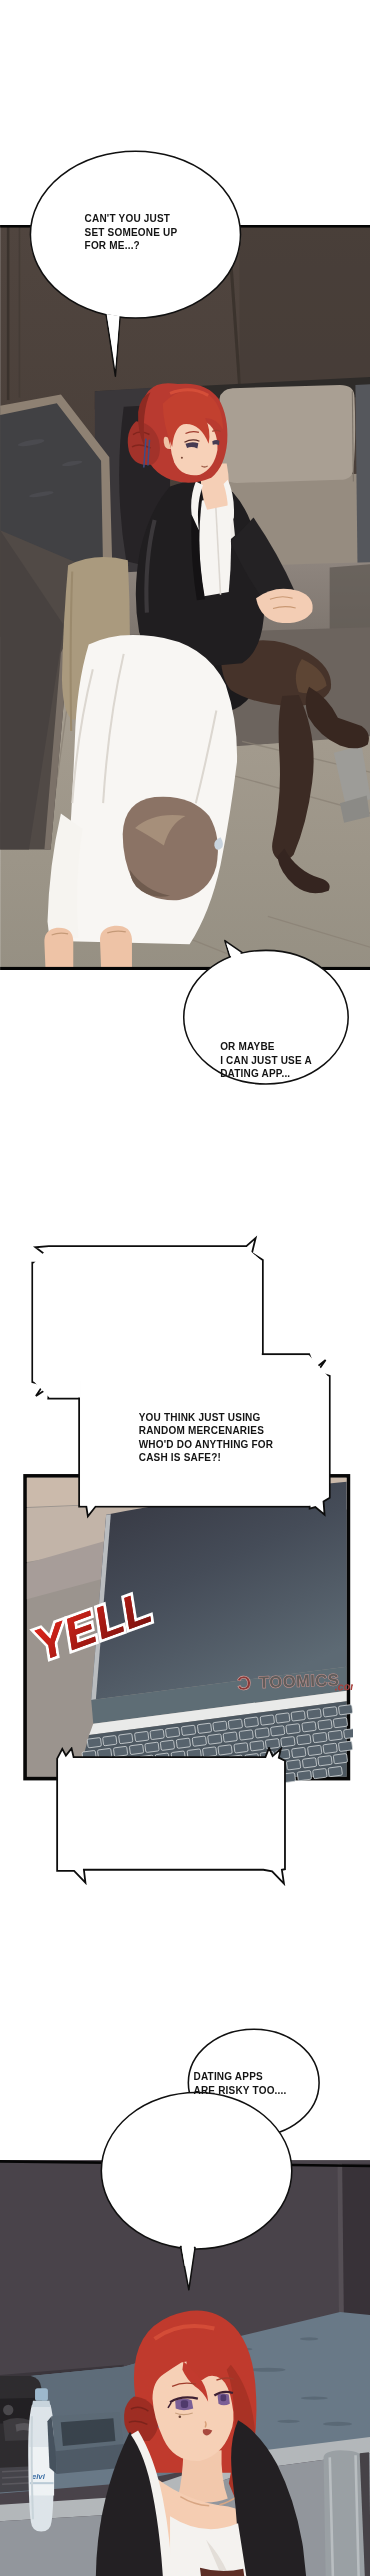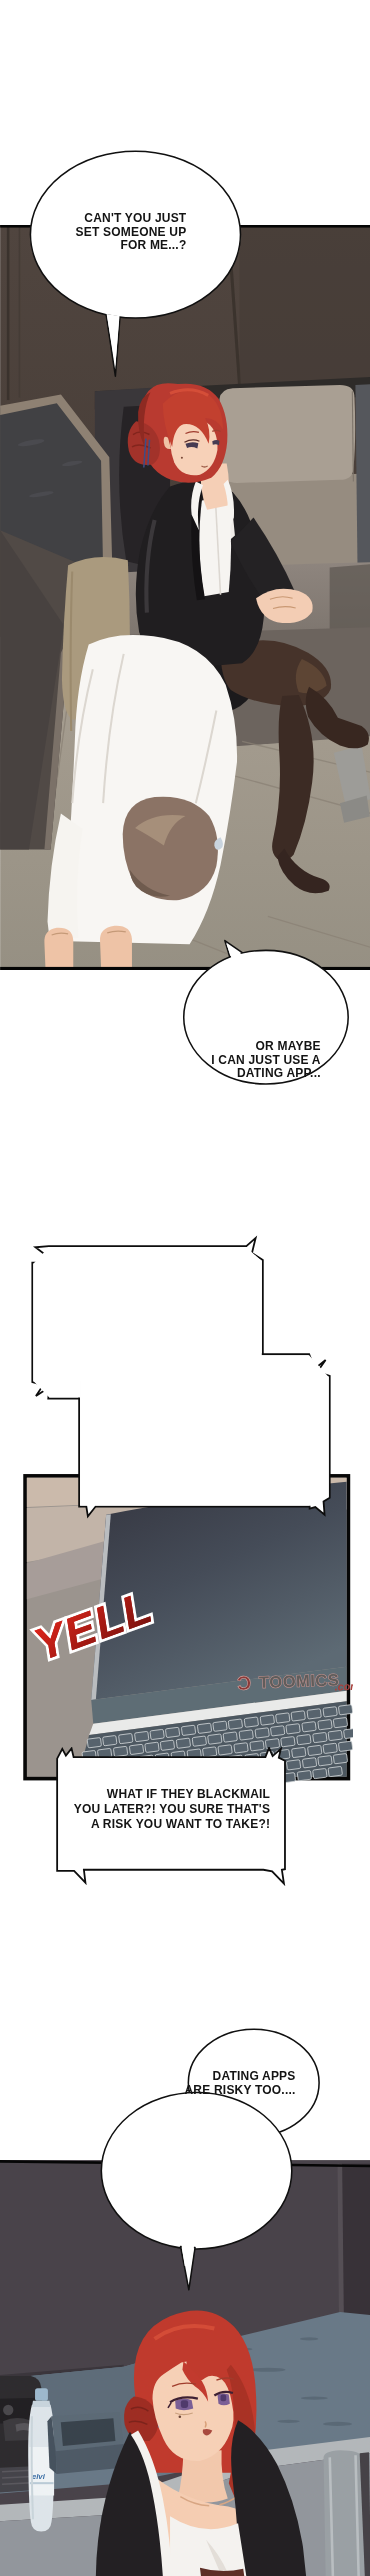--- a/index.html
+++ b/index.html
@@ -1,20 +1,20 @@
 <!DOCTYPE html>
 <html style="font-size:8.2px"><head>
 <meta charset="utf-8">
 <style>
   html,body{margin:0;padding:0;background:#fff;}
   #page{position:relative;width:371px;height:2576px;background:#fff;overflow:hidden;
         font-family:"Liberation Sans",sans-serif;}
   .abs{position:absolute;}
-  .t{position:absolute;transform:translateX(-50%);text-align:right;color:#141414;
-     font-size:12px;line-height:13.7px;font-weight:600;letter-spacing:0.2px;white-space:nowrap;}
+  .t{position:absolute;transform:translateX(-50%);text-align:left;color:#141414;
+     font-size:10px;line-height:13.7px;font-weight:600;letter-spacing:0.2px;white-space:nowrap;}
 </style>
 </head>
 <body>
 <div id="page">
 
 <svg class="abs" style="left:0;top:225px" width="371" height="745" viewBox="0 437 720 1447">
   <defs>
     <linearGradient id="wall1" x1="0" y1="0" x2="0" y2="1">
       <stop offset="0" stop-color="#50453f"></stop>
           <stop offset="1" stop-color="#463c36"></stop>
@@ -458,26 +458,26 @@
 <svg class="abs" style="left:20.6px;top:1231px" width="319" height="299" viewBox="40 2390 620 580">
   <g stroke="#0d0d0d" stroke-width="3.5" fill="#fff" stroke-linejoin="miter">
     <path id="yb1" d="M94 2419 L478 2419 L496 2403 L489 2432 L510 2446 L510 2683 L153 2683 L153 2715 L93 2715 L95 2693 L69 2710 L83 2689 L62 2683 L62 2451 L78 2451 L97 2443 L68 2421 Z"></path>
     <path id="yb2" d="M153 2629 L600 2629 L611 2657 L632 2640 L616 2663 L640 2671 L640 2908 L628 2915 L630 2941 L612 2926 L601 2929 L601 2925 L185 2925 L170 2944 L167 2925 L153 2925 Z"></path>
   </g>
   <path d="M94 2421 L478 2421 L508 2448 L508 2681 L155 2681 L155 2713 L95 2713 L64 2681 L64 2453 Z" fill="#fff"></path>
   <path d="M155 2631 L600 2631 L638 2673 L638 2906 L599 2923 L155 2923 Z" fill="#fff"></path>
 </svg>
 
 
+<div class="t" style="left:206px;top:1411px;line-height:13.4px">YOU THINK JUST USING<br>RANDOM MERCENARIES<br>WHO'D DO ANYTHING FOR<br>CASH IS SAFE?!</div>
 
 <svg class="abs" style="left:52px;top:1747px" width="252" height="155" viewBox="100 3390 490 300">
   <path d="M110 3630 L110 3412 L120 3393 L127 3406 L138 3392 L142 3409 L515 3409 L522 3391 L529 3407 L545 3393 L541 3410 L553 3416 L553 3627 L547 3628 L551 3655 L528 3631 L511 3628 L162 3628 L165 3653 L143 3630 Z" fill="#fff" stroke="#0d0d0d" stroke-width="3.5"></path>
 </svg>
 
-<div class="t" style="left:172px;top:1787px;line-height:15px">WHAT IF THEY BLACKMAIL<br>YOU LATER?! YOU SURE THAT'S<br>A RISK YOU WANT TO TAKE?!</div>
 
 <svg class="abs" style="left:93px;top:2020px" width="237" height="278" viewBox="180 3920 460 540">
   <ellipse cx="492" cy="4042" rx="127" ry="104" fill="#fff" stroke="#101010" stroke-width="3"></ellipse>
   <ellipse cx="381" cy="4213" rx="185" ry="152" fill="#fff" stroke="#101010" stroke-width="3"></ellipse>
   <path d="M350 4360 L378 4362 L366 4444 Z" fill="#fff" stroke="#101010" stroke-width="3" stroke-linejoin="round"></path>
   <path d="M351 4352 L377 4354 L370 4398 L358 4398 Z" fill="#fff"></path>
 </svg>
 
 <div class="t" style="left:240px;top:2070px">DATING APPS<br>ARE RISKY TOO....</div>
 

